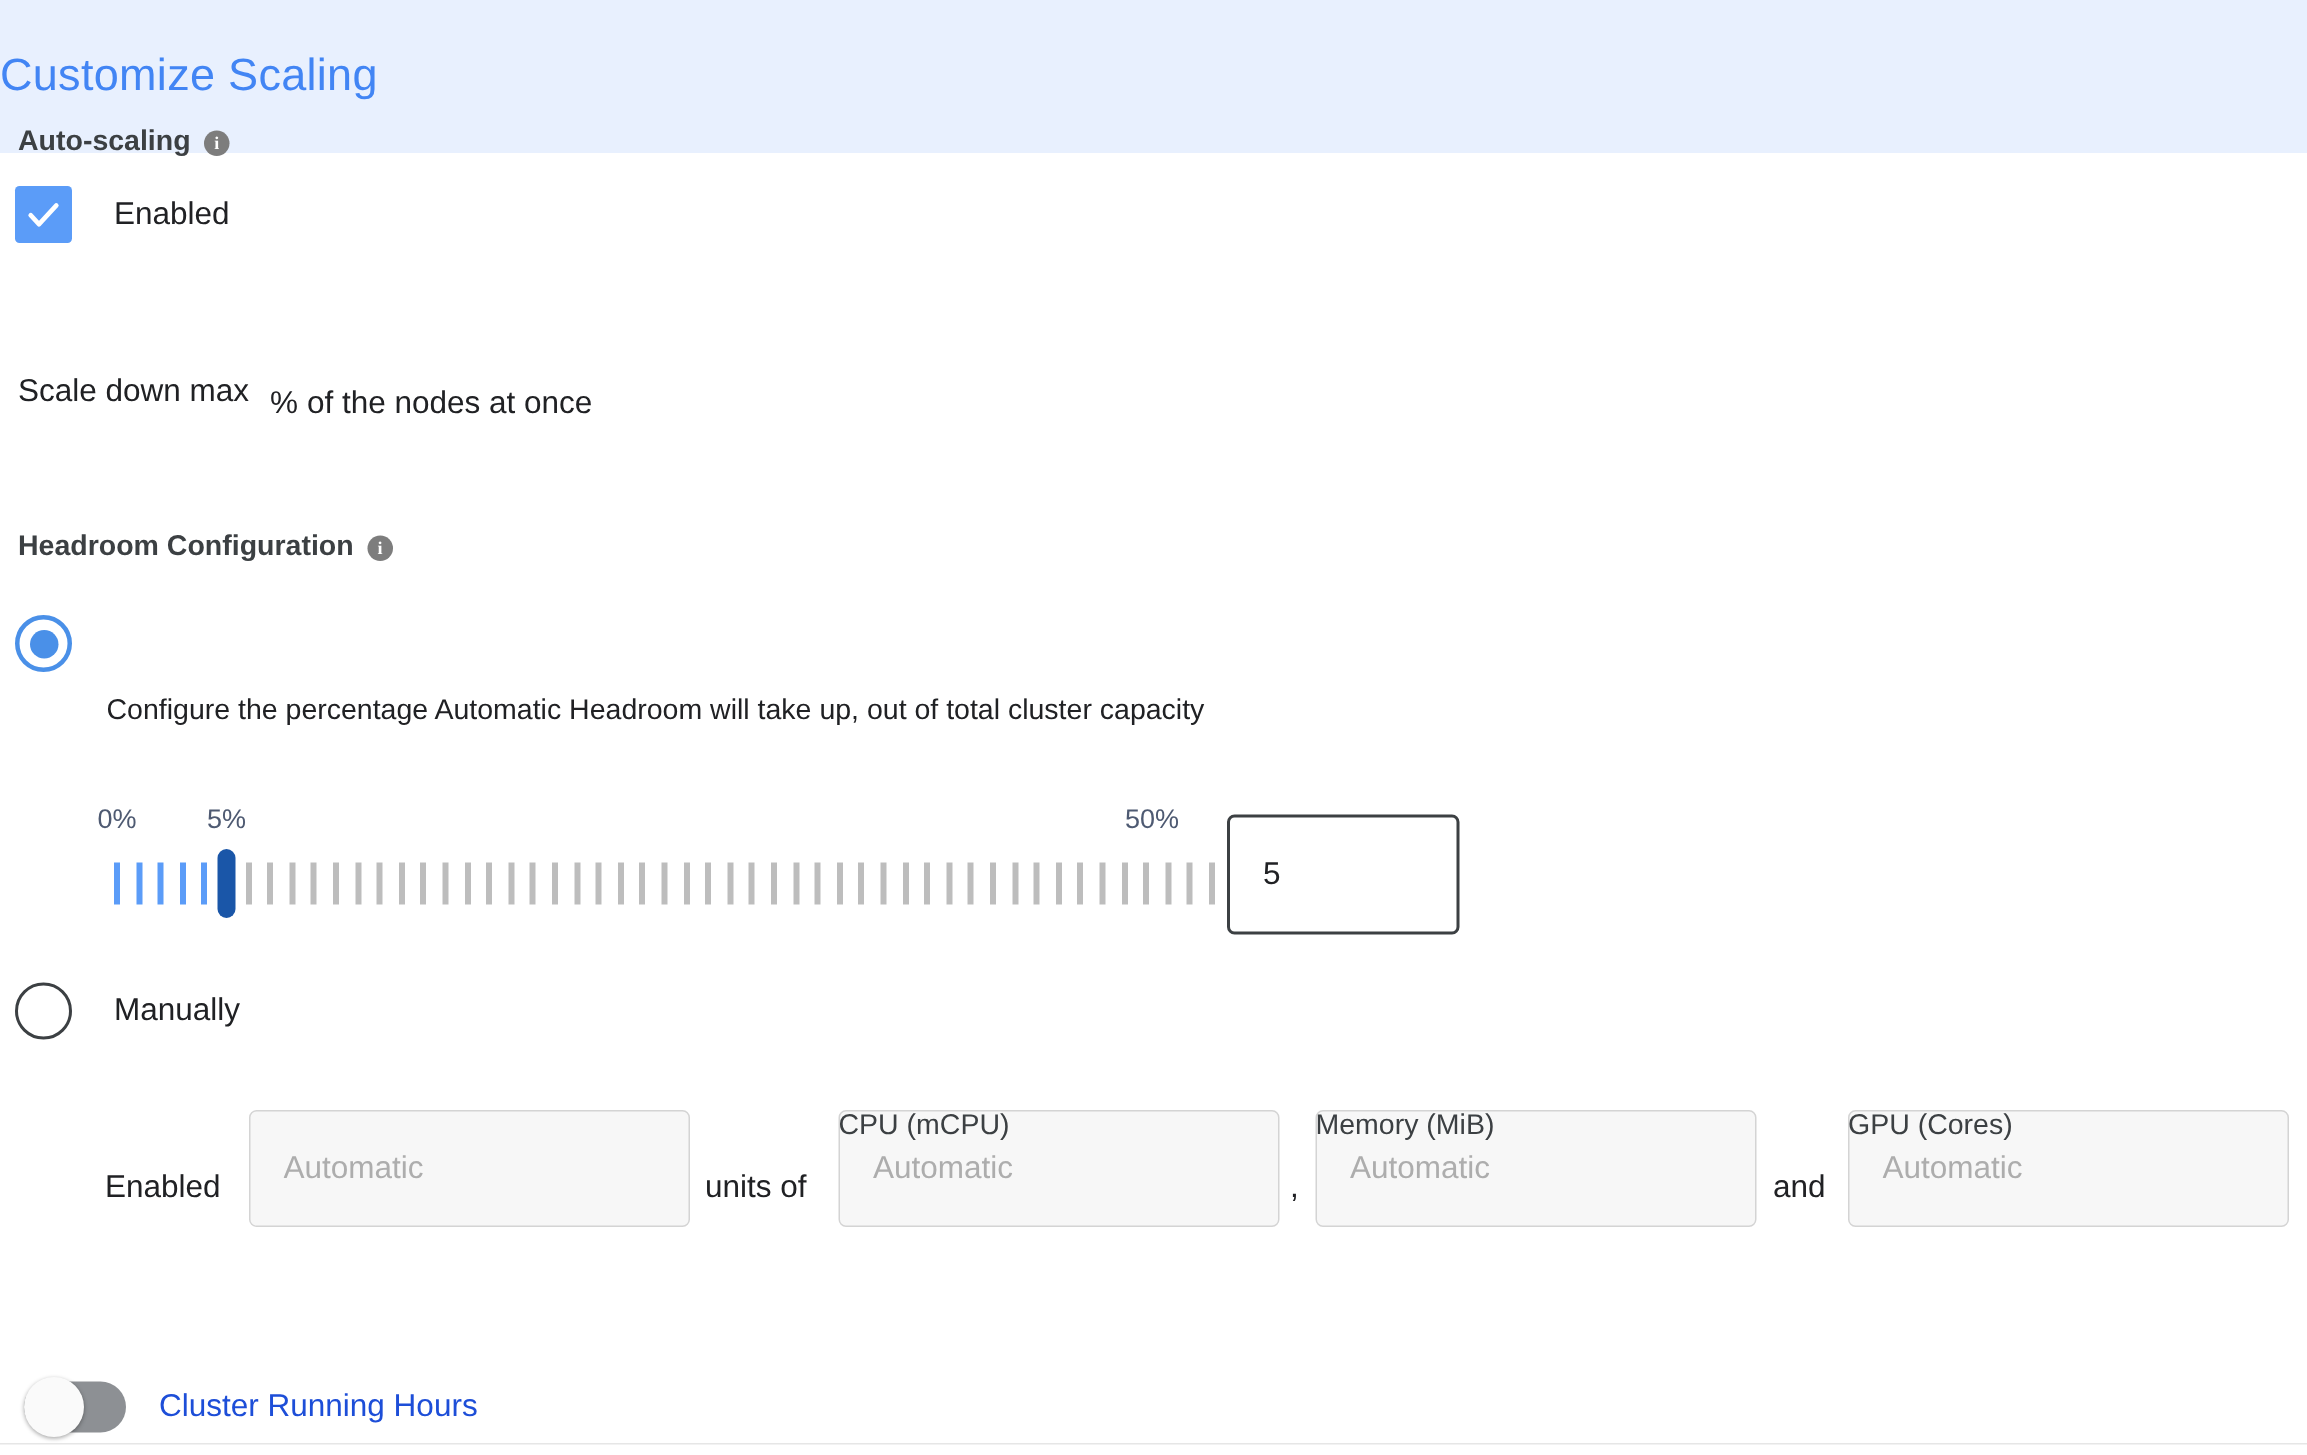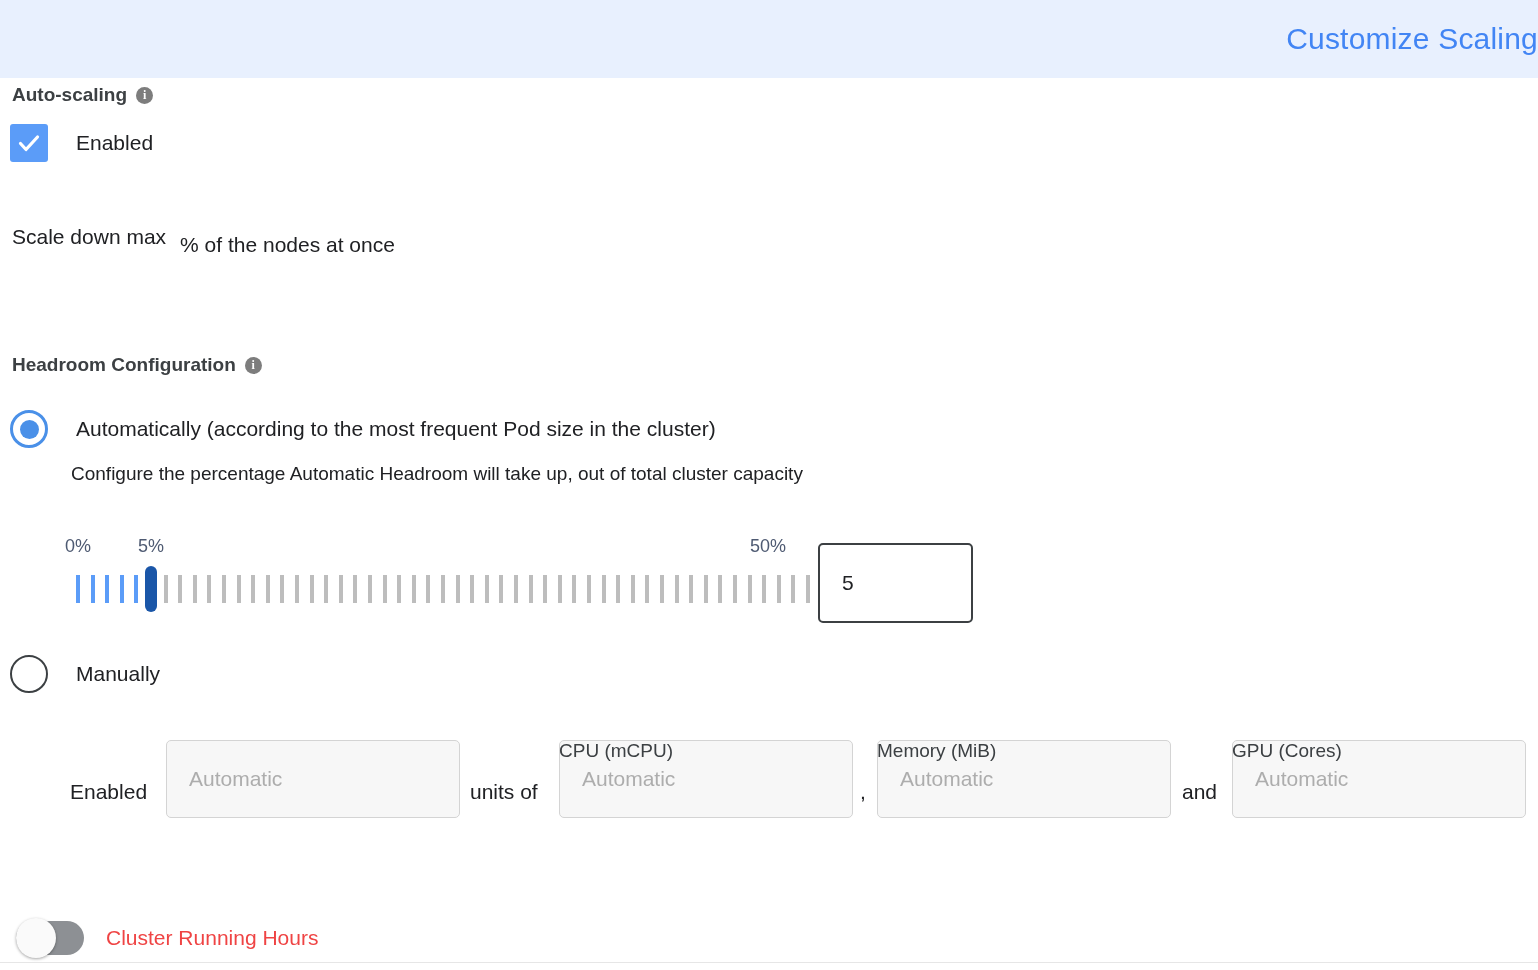--- a/index.html
+++ b/index.html
@@ -9,25 +9,25 @@
     height: 970px;
     background: #ffffff;
     font-family: "Liberation Sans", sans-serif;
     color: #202124;
     position: relative;
     overflow: hidden;
   }
 
   
   .header {
-    height: 78px;
+    height: 102px;
     background: #e8f0fe;
     display: flex;
     align-items: center;
-    justify-content: flex-end;
+    justify-content: flex-start;
   }
   .header-title {
     color: #4285f4;
     font-size: 30px;
     font-weight: 400;
     letter-spacing: 0.2px;
   }
 
   
   .section-label {
@@ -77,21 +77,21 @@
     cursor: pointer;
     flex: none;
   }
   .checkbox svg { display: block; }
   .enabled-text { font-size: 21px; color: #202124; }
 
   
   .scaledown-row {
     position: absolute;
     left: 12px;
-    top: 217px;
+    top: 241px;
     display: flex;
     align-items: center;
   }
   .scaledown-label { font-size: 21px; color: #202124; margin-right: 10px; }
   .num-input {
     width: 140px;
     height: 72px;
     border: 2px solid #3c4043;
     border-radius: 5px;
     background: #ffffff;
@@ -269,21 +269,21 @@
   .toggle .knob {
     position: absolute;
     left: 0px;
     top: -3px;
     width: 40px;
     height: 40px;
     border-radius: 50%;
     background: #fafafa;
     box-shadow: 0 1px 3px rgba(0,0,0,0.35);
   }
-  .toggle-text { font-size: 21px; color: #ef4444; }
+  .toggle-text { font-size: 21px; color: #1d4ed8; }
 </style>
 </head>
 <body>
 
 <div class="header">
   <div class="header-title">Customize Scaling</div>
 </div>
 
 <div class="section-label autoscaling-label">
   <span>Auto-scaling</span>
@@ -304,21 +304,20 @@
   <span class="scaledown-suffix">% of the nodes at once</span>
 </div>
 
 <div class="section-label headroom-label">
   <span>Headroom Configuration</span>
   <span class="info-icon">i</span>
 </div>
 
 <div class="radio-row-auto">
   <span class="radio on"></span>
-  <span class="radio-text">Automatically (according to the most frequent Pod size in the cluster)</span>
 </div>
 
 <div class="headroom-desc">Configure the percentage Automatic Headroom will take up, out of total cluster capacity</div>
 
 <div class="slider-wrap">
   <div class="slider-ticklabels" id="slider-labels">
       <span class="tick-label" style="left: 0px;">0%</span>
       <span class="tick-label" style="left: 73px;">5%</span>
       <span class="tick-label" style="left: 690px;">50%</span>
     </div>

